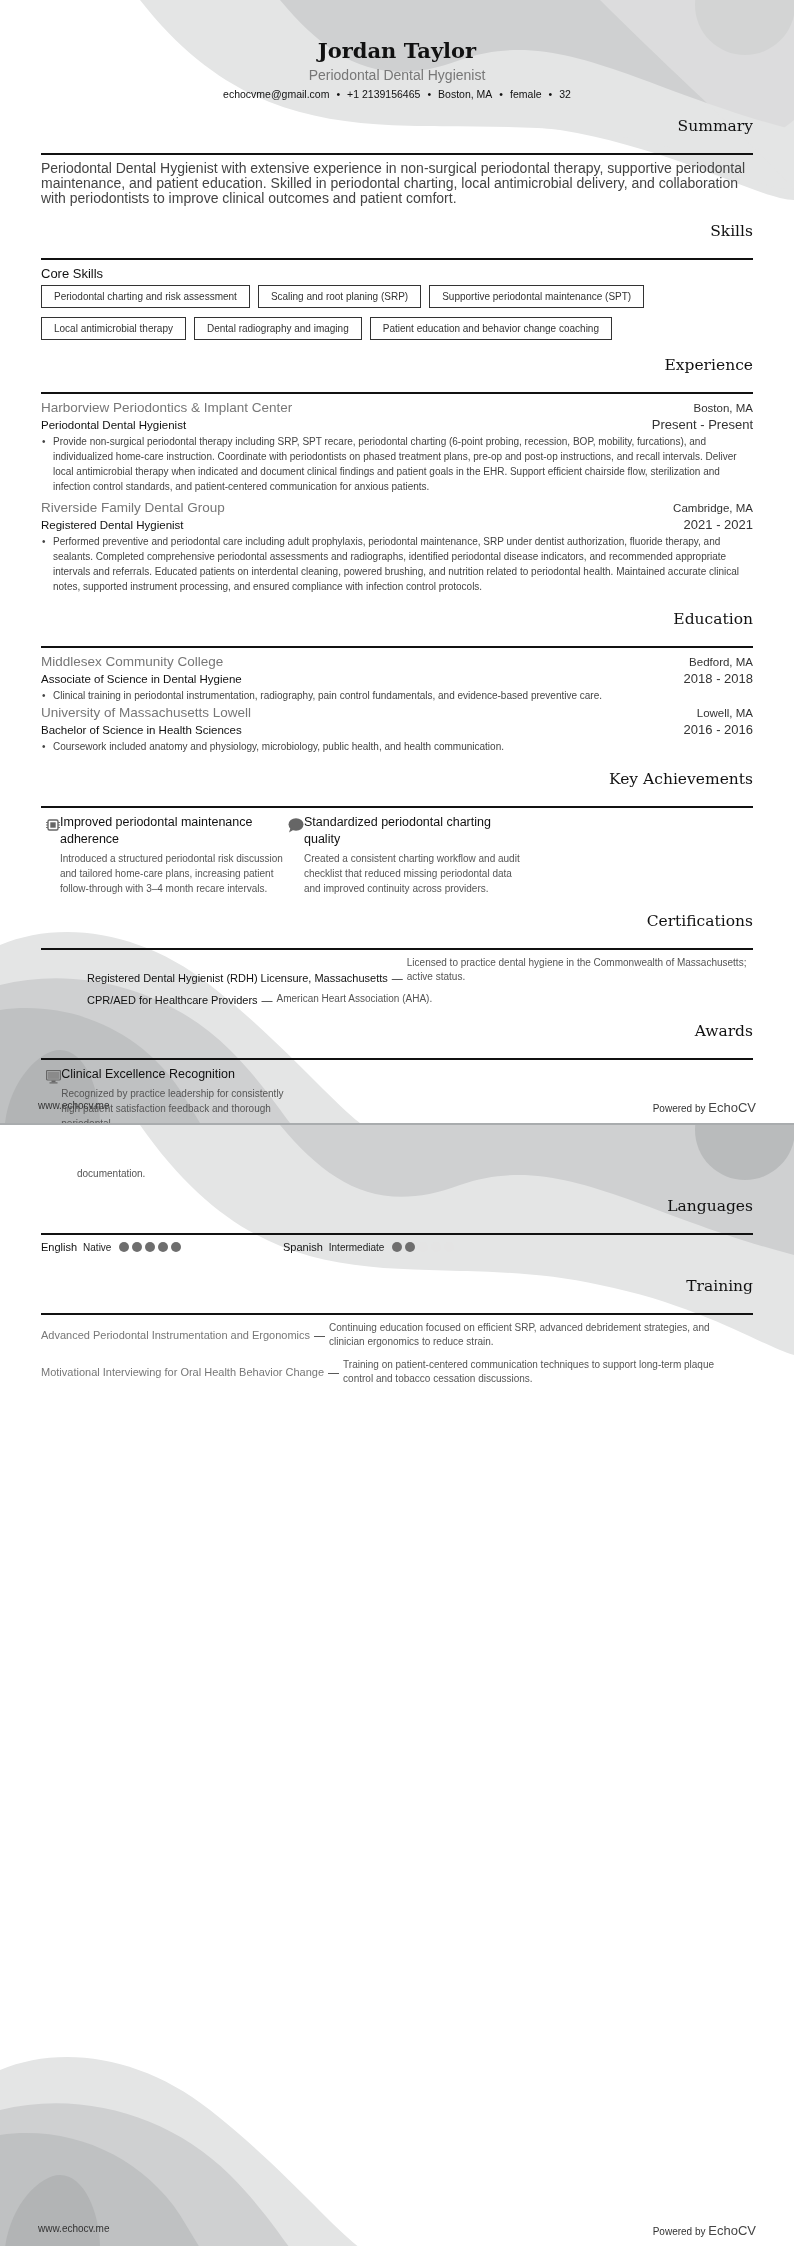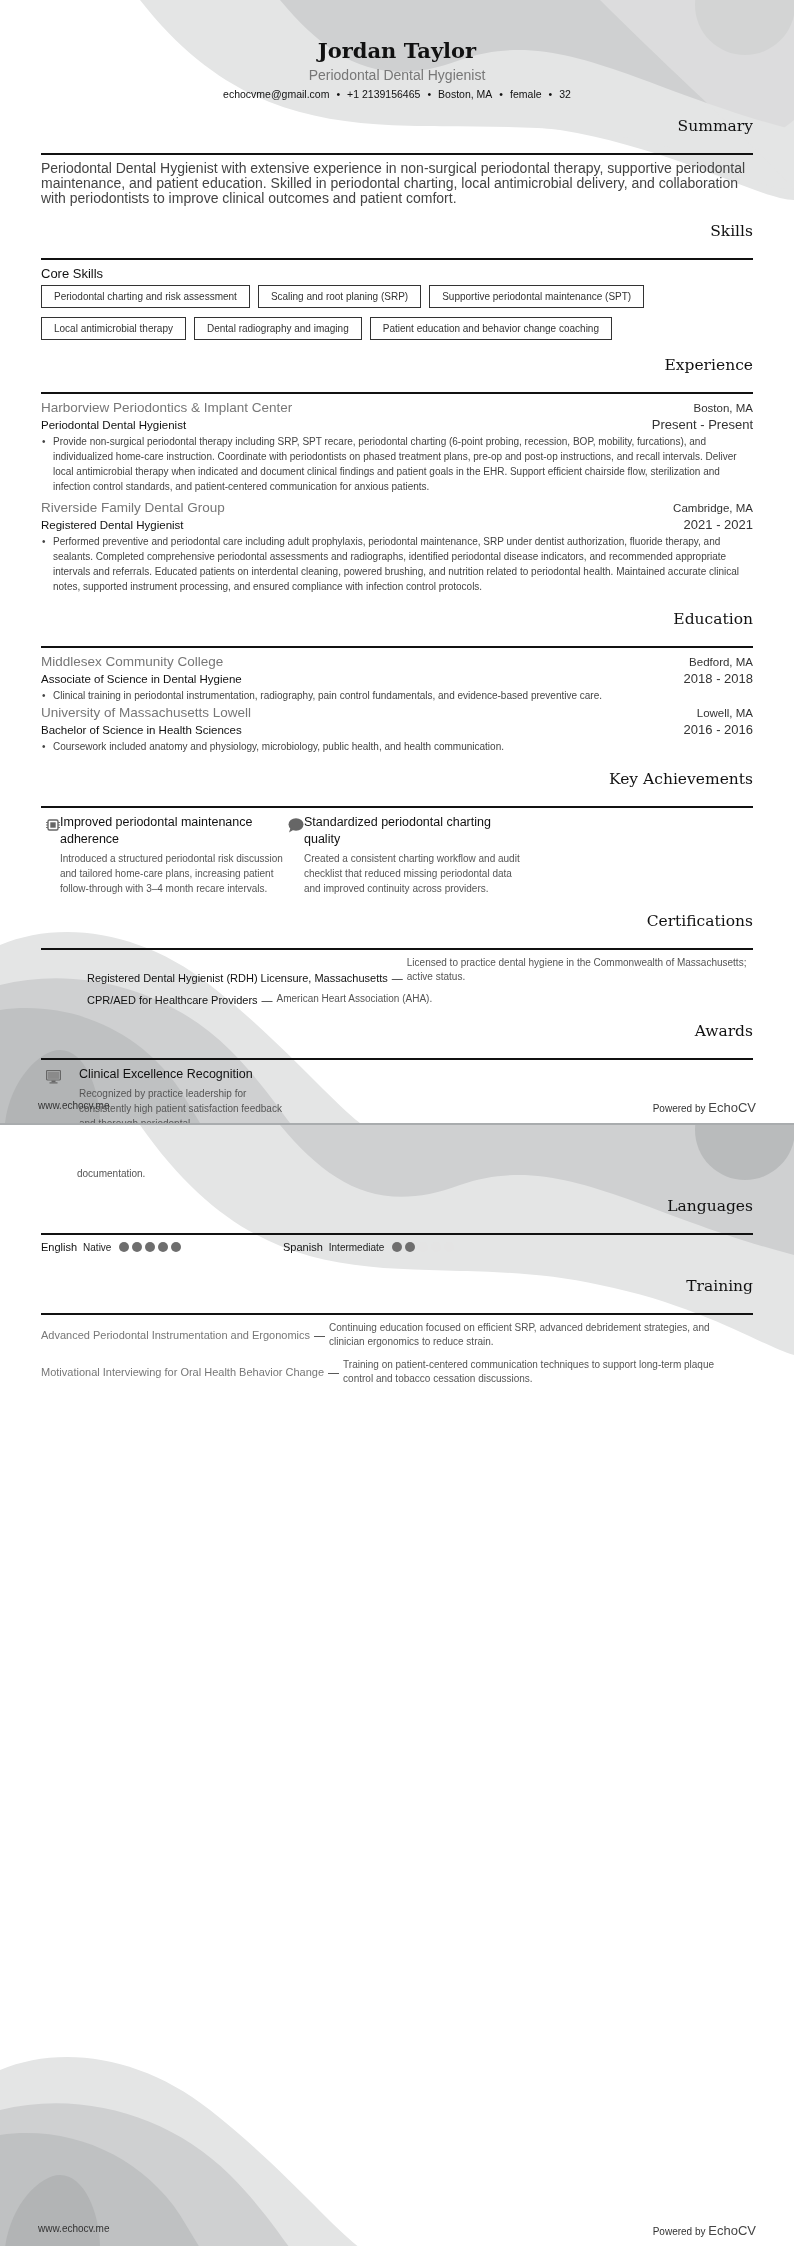--- a/index.html
+++ b/index.html
@@ -197,21 +197,21 @@
       </div>
       <div class="cert">
         <span class="cn">CPR/AED for Healthcare Providers</span>
           <span class="dash">—</span>
           <span class="cd">American Heart Association (AHA).</span>
       </div>
     </div>
 
     <div style="margin-top:16px;">
       <div class="sec-title">Awards</div>
-      <div class="ach" style="width:260px;gap:18px;">
+      <div class="ach" style="width:260px;">
         <div class="ic">
           <svg width="15" height="14" viewBox="0 0 15 14">
               <rect x="0.5" y="0.5" width="14" height="9.5" rx="1.2" fill="none" stroke="#666" stroke-width="1.2"></rect>
               <rect x="1.6" y="1.6" width="11.8" height="7.3" fill="#8a8a8a"></rect>
               <rect x="5.5" y="10.5" width="4" height="1.8" fill="#666"></rect>
               <rect x="3.5" y="12.3" width="8" height="1.2" fill="#666"></rect>
             </svg>
         </div>
         <div>
           <div class="t">Clinical Excellence Recognition</div>

